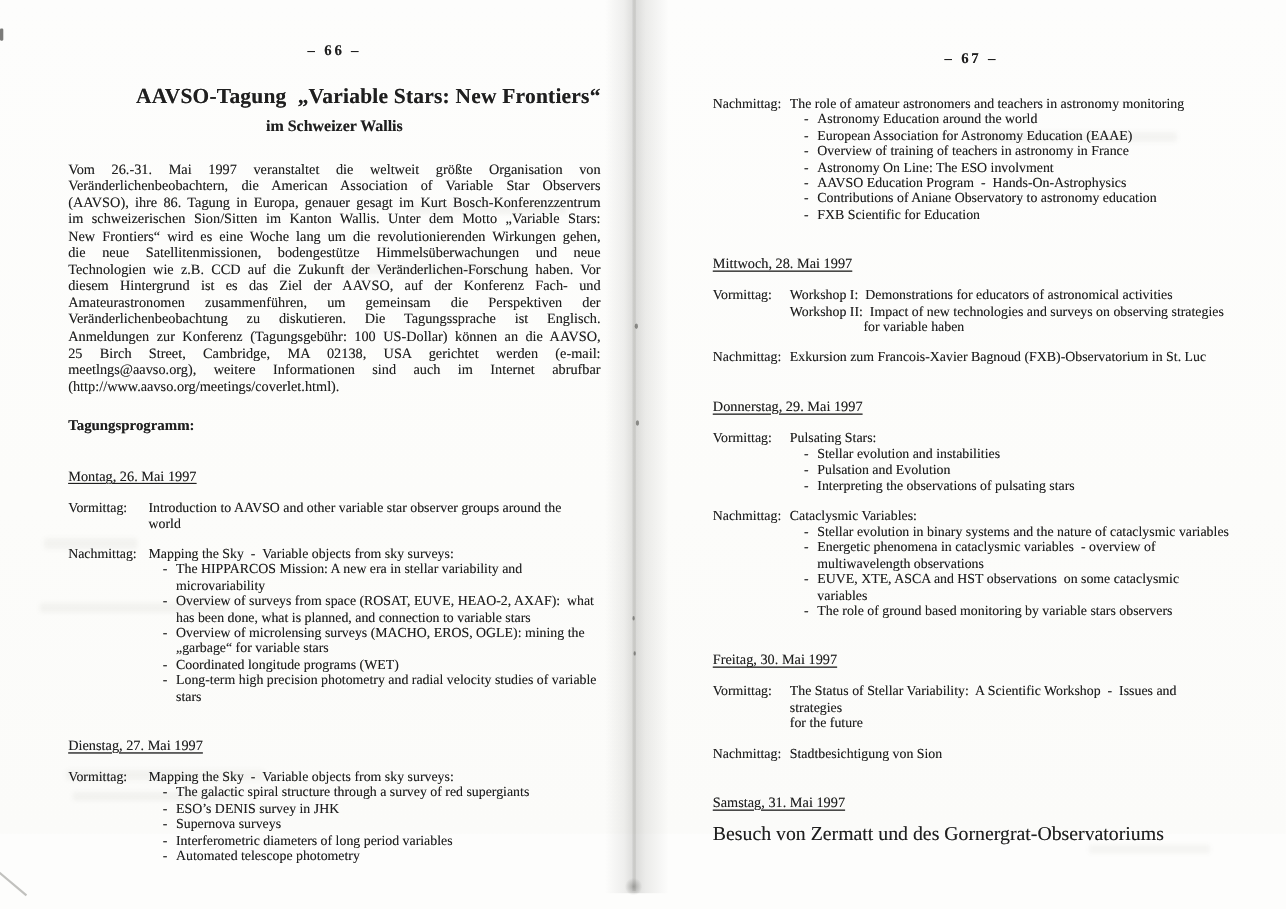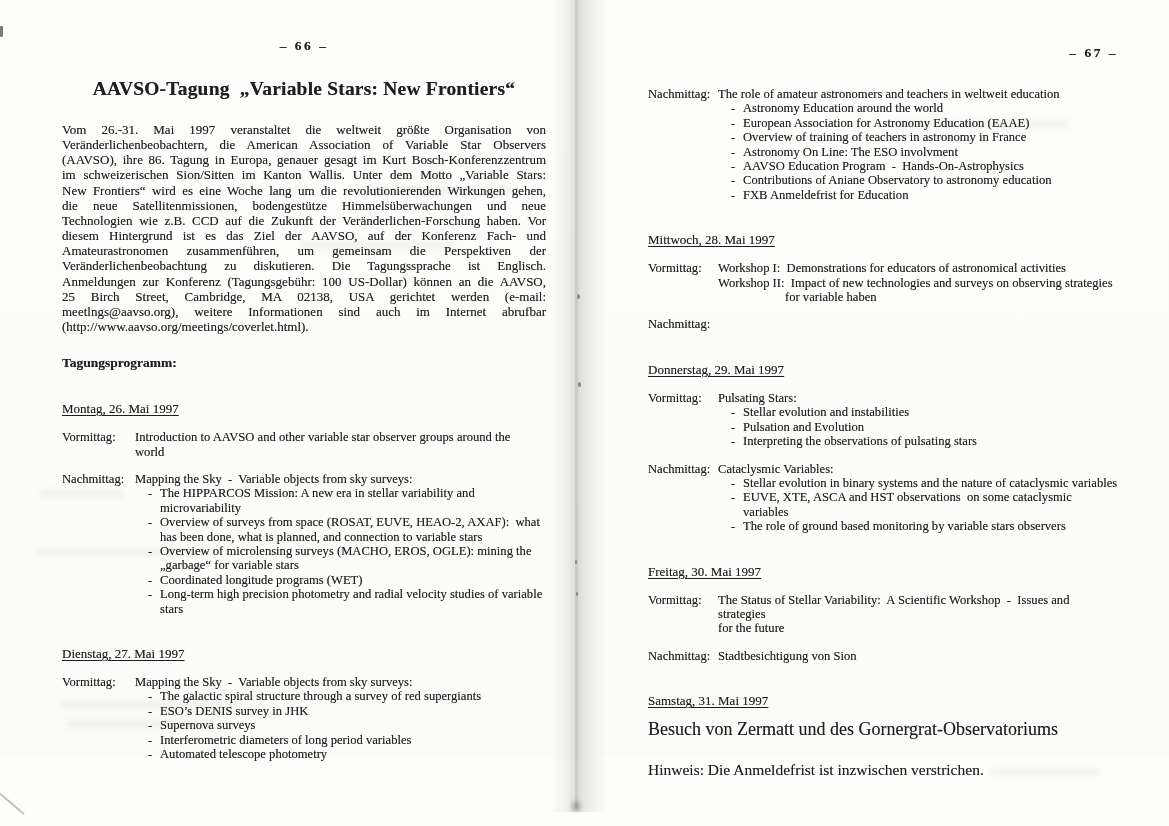--- a/index.html
+++ b/index.html
@@ -23,23 +23,23 @@
   .scratch{position:absolute;left:-6px;top:802px;width:34px;height:2px;background:rgba(120,120,116,0.45);transform:rotate(40deg);}
   .ghost{position:absolute;background:rgba(70,70,64,0.05);filter:blur(2px);border-radius:2px;}
 
   .page{position:absolute;top:0;}
   .page-left{left:62px;width:484px;}
   .page-right{left:648px;width:470px;}
 
   .pagenum{text-align:center;font-weight:bold;font-size:13.5px;letter-spacing:2.5px;
     text-shadow:0 0 0.5px rgba(40,40,40,0.55);}
   .page-left .pagenum{margin-top:38px;}
-  .page-right .pagenum{margin-top:45px;text-align:right;}
-
-  .title{margin:24px 0 0;text-align:center;font-size:19.5px;font-weight:bold;
+  .page-right .pagenum{margin-top:45px;}
+
+  .title{margin:24px 0 0;text-align:right;font-size:19.5px;font-weight:bold;
     white-space:pre-wrap;letter-spacing:0.2px;text-shadow:0 0 0.6px rgba(30,30,30,0.6);}
   .subtitle{margin:7px 0 0;text-align:center;font-size:14.5px;font-weight:bold;
     text-shadow:0 0 0.5px rgba(30,30,30,0.55);}
   .intro{margin:22px 0 0;font-size:13px;line-height:15.15px;text-align:justify;
     word-spacing:2px;text-shadow:0 0 0.4px rgba(40,40,40,0.5);}
   .program-label{margin-top:21px;font-weight:bold;font-size:13.5px;
     text-shadow:0 0 0.5px rgba(30,30,30,0.55);}
 
   .page-right .sections{margin-top:26px;}
   .day-heading{margin-top:30px;margin-bottom:13px;font-size:13px;
@@ -82,20 +82,21 @@
   <div class="ghost" style="left:40px;top:489px;width:85px;height:10px;"></div>
   <div class="ghost" style="left:36px;top:548px;width:170px;height:9px;"></div>
   <div class="ghost" style="left:60px;top:700px;width:180px;height:9px;"></div>
   <div class="ghost" style="left:66px;top:720px;width:150px;height:8px;"></div>
   <div class="ghost" style="left:890px;top:120px;width:180px;height:9px;"></div>
   <div class="ghost" style="left:990px;top:768px;width:110px;height:8px;"></div>
 
   <section class="page page-left">
     <div class="pagenum">–  66  –</div>
     <h1 class="title">AAVSO-Tagung  „Variable Stars: New Frontiers“</h1>
+    <h2 class="subtitle">im Schweizer Wallis</h2>
     <p class="intro">Vom 26.-31. Mai 1997 veranstaltet die weltweit größte Organisation von Veränderlichenbeobachtern, die American Association of Variable Star Observers (AAVSO), ihre 86. Tagung in Europa, genauer gesagt im Kurt Bosch-Konferenzzentrum im schweizerischen Sion/Sitten im Kanton Wallis. Unter dem Motto „Variable Stars: New Frontiers“ wird es eine Woche lang um die revolutionierenden Wirkungen gehen, die neue Satellitenmissionen, bodengestütze Himmelsüberwachungen und neue Technologien wie z.B. CCD auf die Zukunft der Veränderlichen-Forschung haben. Vor diesem Hintergrund ist es das Ziel der AAVSO, auf der Konferenz Fach- und Amateurastronomen zusammenführen, um gemeinsam die Perspektiven der Veränderlichenbeobachtung zu diskutieren. Die Tagungssprache ist Englisch. Anmeldungen zur Konferenz (Tagungsgebühr: 100 US-Dollar) können an die AAVSO, 25 Birch Street, Cambridge, MA 02138, USA gerichtet werden (e-mail: meetlngs@aavso.org), weitere Informationen sind auch im Internet abrufbar (http://www.aavso.org/meetings/coverlet.html).</p>
     <div class="program-label">Tagungsprogramm:</div>
     <div class="sections" id="left-sections">
         <div class="day-heading"><span class="day-text">Montag, 26. Mai 1997</span></div>
         <div class="session">
           <div class="session-label">Vormittag:</div>
           <div class="session-body">
             <div class="session-line">Introduction to AAVSO and other variable star observer groups around the</div>
             <div class="session-line">world</div>
           </div>
@@ -129,62 +130,66 @@
         </div>
       </div>
   </section>
 
   <section class="page page-right">
     <div class="pagenum">–  67  –</div>
     <div class="sections" id="right-sections">
         <div class="session">
           <div class="session-label">Nachmittag:</div>
           <div class="session-body">
-            <div class="session-line">The role of amateur astronomers and teachers in weltweit education</div>
+            <div class="session-line">The role of amateur astronomers and teachers in astronomy monitoring</div>
             <ul class="session-items">
               <li class="session-item">Astronomy Education around the world</li>
               <li class="session-item">European Association for Astronomy Education (EAAE)</li>
               <li class="session-item">Overview of training of teachers in astronomy in France</li>
               <li class="session-item">Astronomy On Line: The ESO involvment</li>
               <li class="session-item">AAVSO Education Program  -  Hands-On-Astrophysics</li>
               <li class="session-item">Contributions of Aniane Observatory to astronomy education</li>
-              <li class="session-item">FXB Anmeldefrist for Education</li>
+              <li class="session-item">FXB Scientific for Education</li>
             </ul>
           </div>
         </div>
         <div class="day-heading"><span class="day-text">Mittwoch, 28. Mai 1997</span></div>
         <div class="session">
           <div class="session-label">Vormittag:</div>
           <div class="session-body">
             <div class="session-line">Workshop I:  Demonstrations for educators of astronomical activities</div>
             <div class="session-line">Workshop II:  Impact of new technologies and surveys on observing strategies</div>
             <div class="session-line cont-indent">for variable haben</div>
           </div>
         </div>
         <div class="session">
           <div class="session-label">Nachmittag:</div>
+          <div class="session-body">
+            <div class="session-line">Exkursion zum Francois-Xavier Bagnoud (FXB)-Observatorium in St. Luc</div>
+          </div>
         </div>
         <div class="day-heading"><span class="day-text">Donnerstag, 29. Mai 1997</span></div>
         <div class="session">
           <div class="session-label">Vormittag:</div>
           <div class="session-body">
             <div class="session-line">Pulsating Stars:</div>
             <ul class="session-items">
               <li class="session-item">Stellar evolution and instabilities</li>
               <li class="session-item">Pulsation and Evolution</li>
               <li class="session-item">Interpreting the observations of pulsating stars</li>
             </ul>
           </div>
         </div>
         <div class="session">
           <div class="session-label">Nachmittag:</div>
           <div class="session-body">
             <div class="session-line">Cataclysmic Variables:</div>
             <ul class="session-items">
               <li class="session-item">Stellar evolution in binary systems and the nature of cataclysmic variables</li>
+              <li class="session-item">Energetic phenomena in cataclysmic variables  - overview of multiwavelength observations</li>
               <li class="session-item">EUVE, XTE, ASCA and HST observations  on some cataclysmic variables</li>
               <li class="session-item">The role of ground based monitoring by variable stars observers</li>
             </ul>
           </div>
         </div>
         <div class="day-heading"><span class="day-text">Freitag, 30. Mai 1997</span></div>
         <div class="session">
           <div class="session-label">Vormittag:</div>
           <div class="session-body">
             <div class="session-line">The Status of Stellar Variability:  A Scientific Workshop  -  Issues and strategies</div>
@@ -193,16 +198,15 @@
         </div>
         <div class="session">
           <div class="session-label">Nachmittag:</div>
           <div class="session-body">
             <div class="session-line">Stadtbesichtigung von Sion</div>
           </div>
         </div>
         <div class="day-heading"><span class="day-text">Samstag, 31. Mai 1997</span></div>
         <div class="plain-line">Besuch von Zermatt und des Gornergrat-Observatoriums</div>
       </div>
-    <p class="notice">Hinweis: Die Anmeldefrist ist inzwischen verstrichen.</p>
   </section>
 
 </div>
 
 </body></html>

